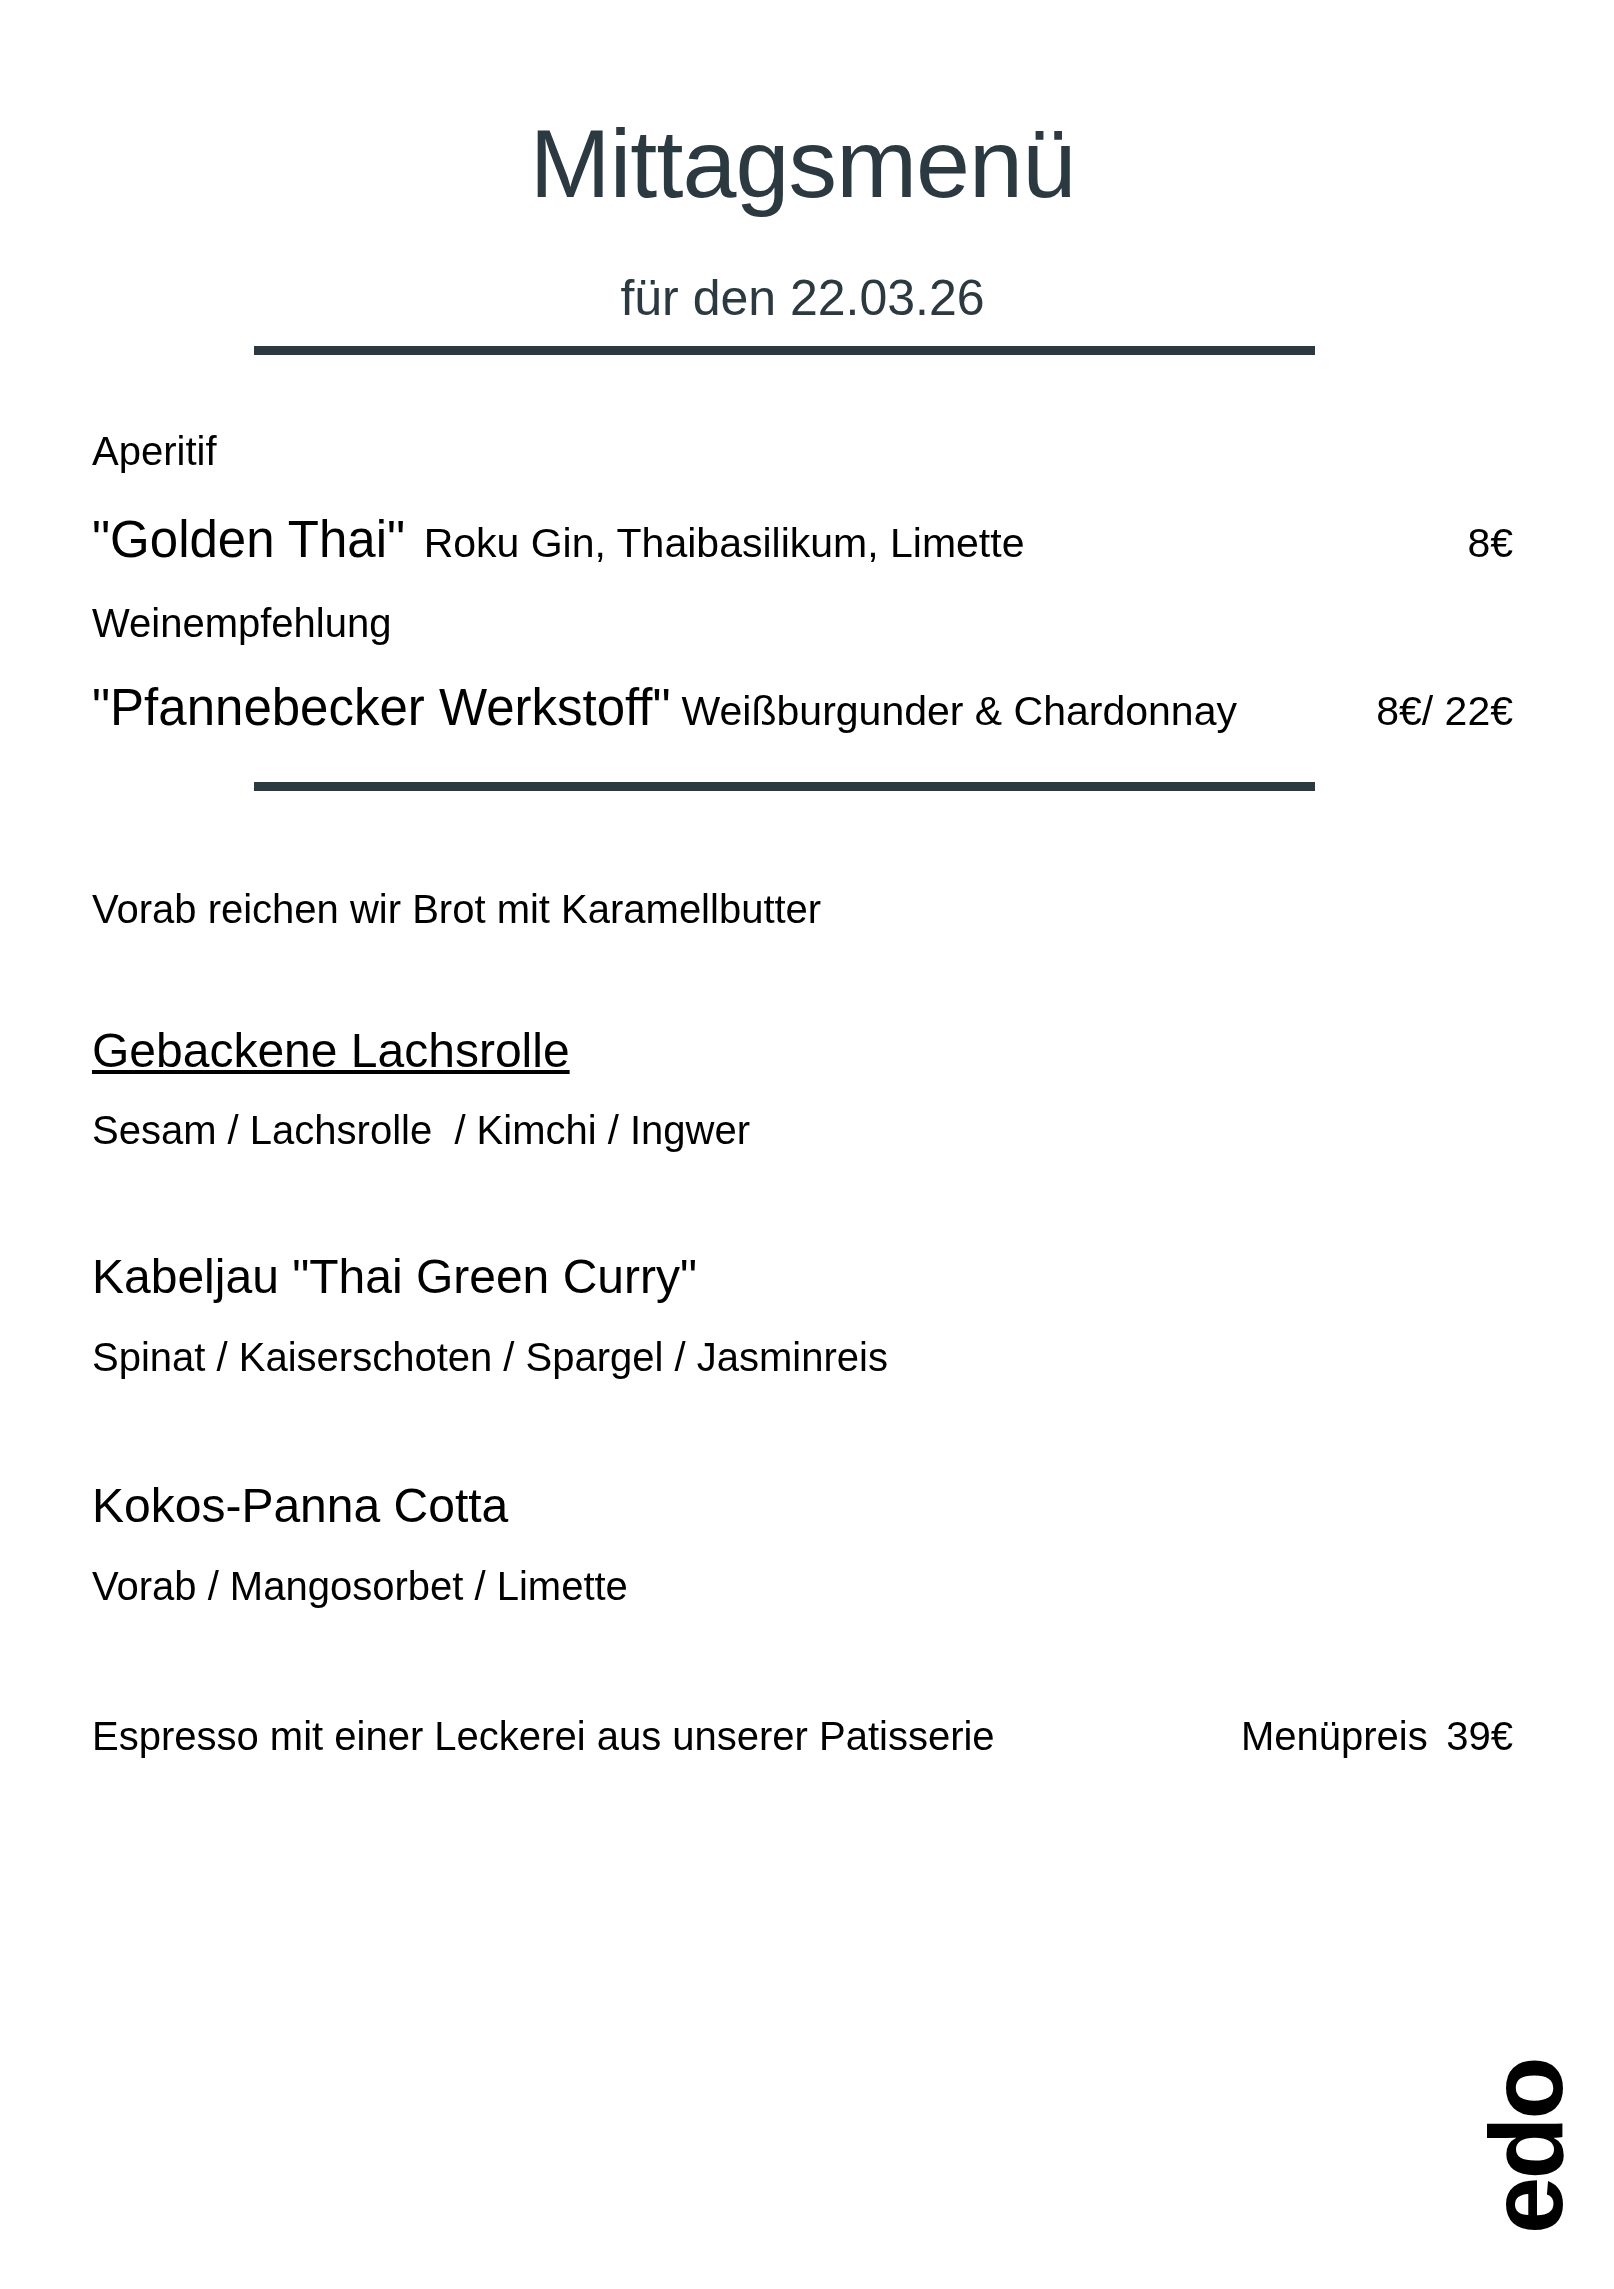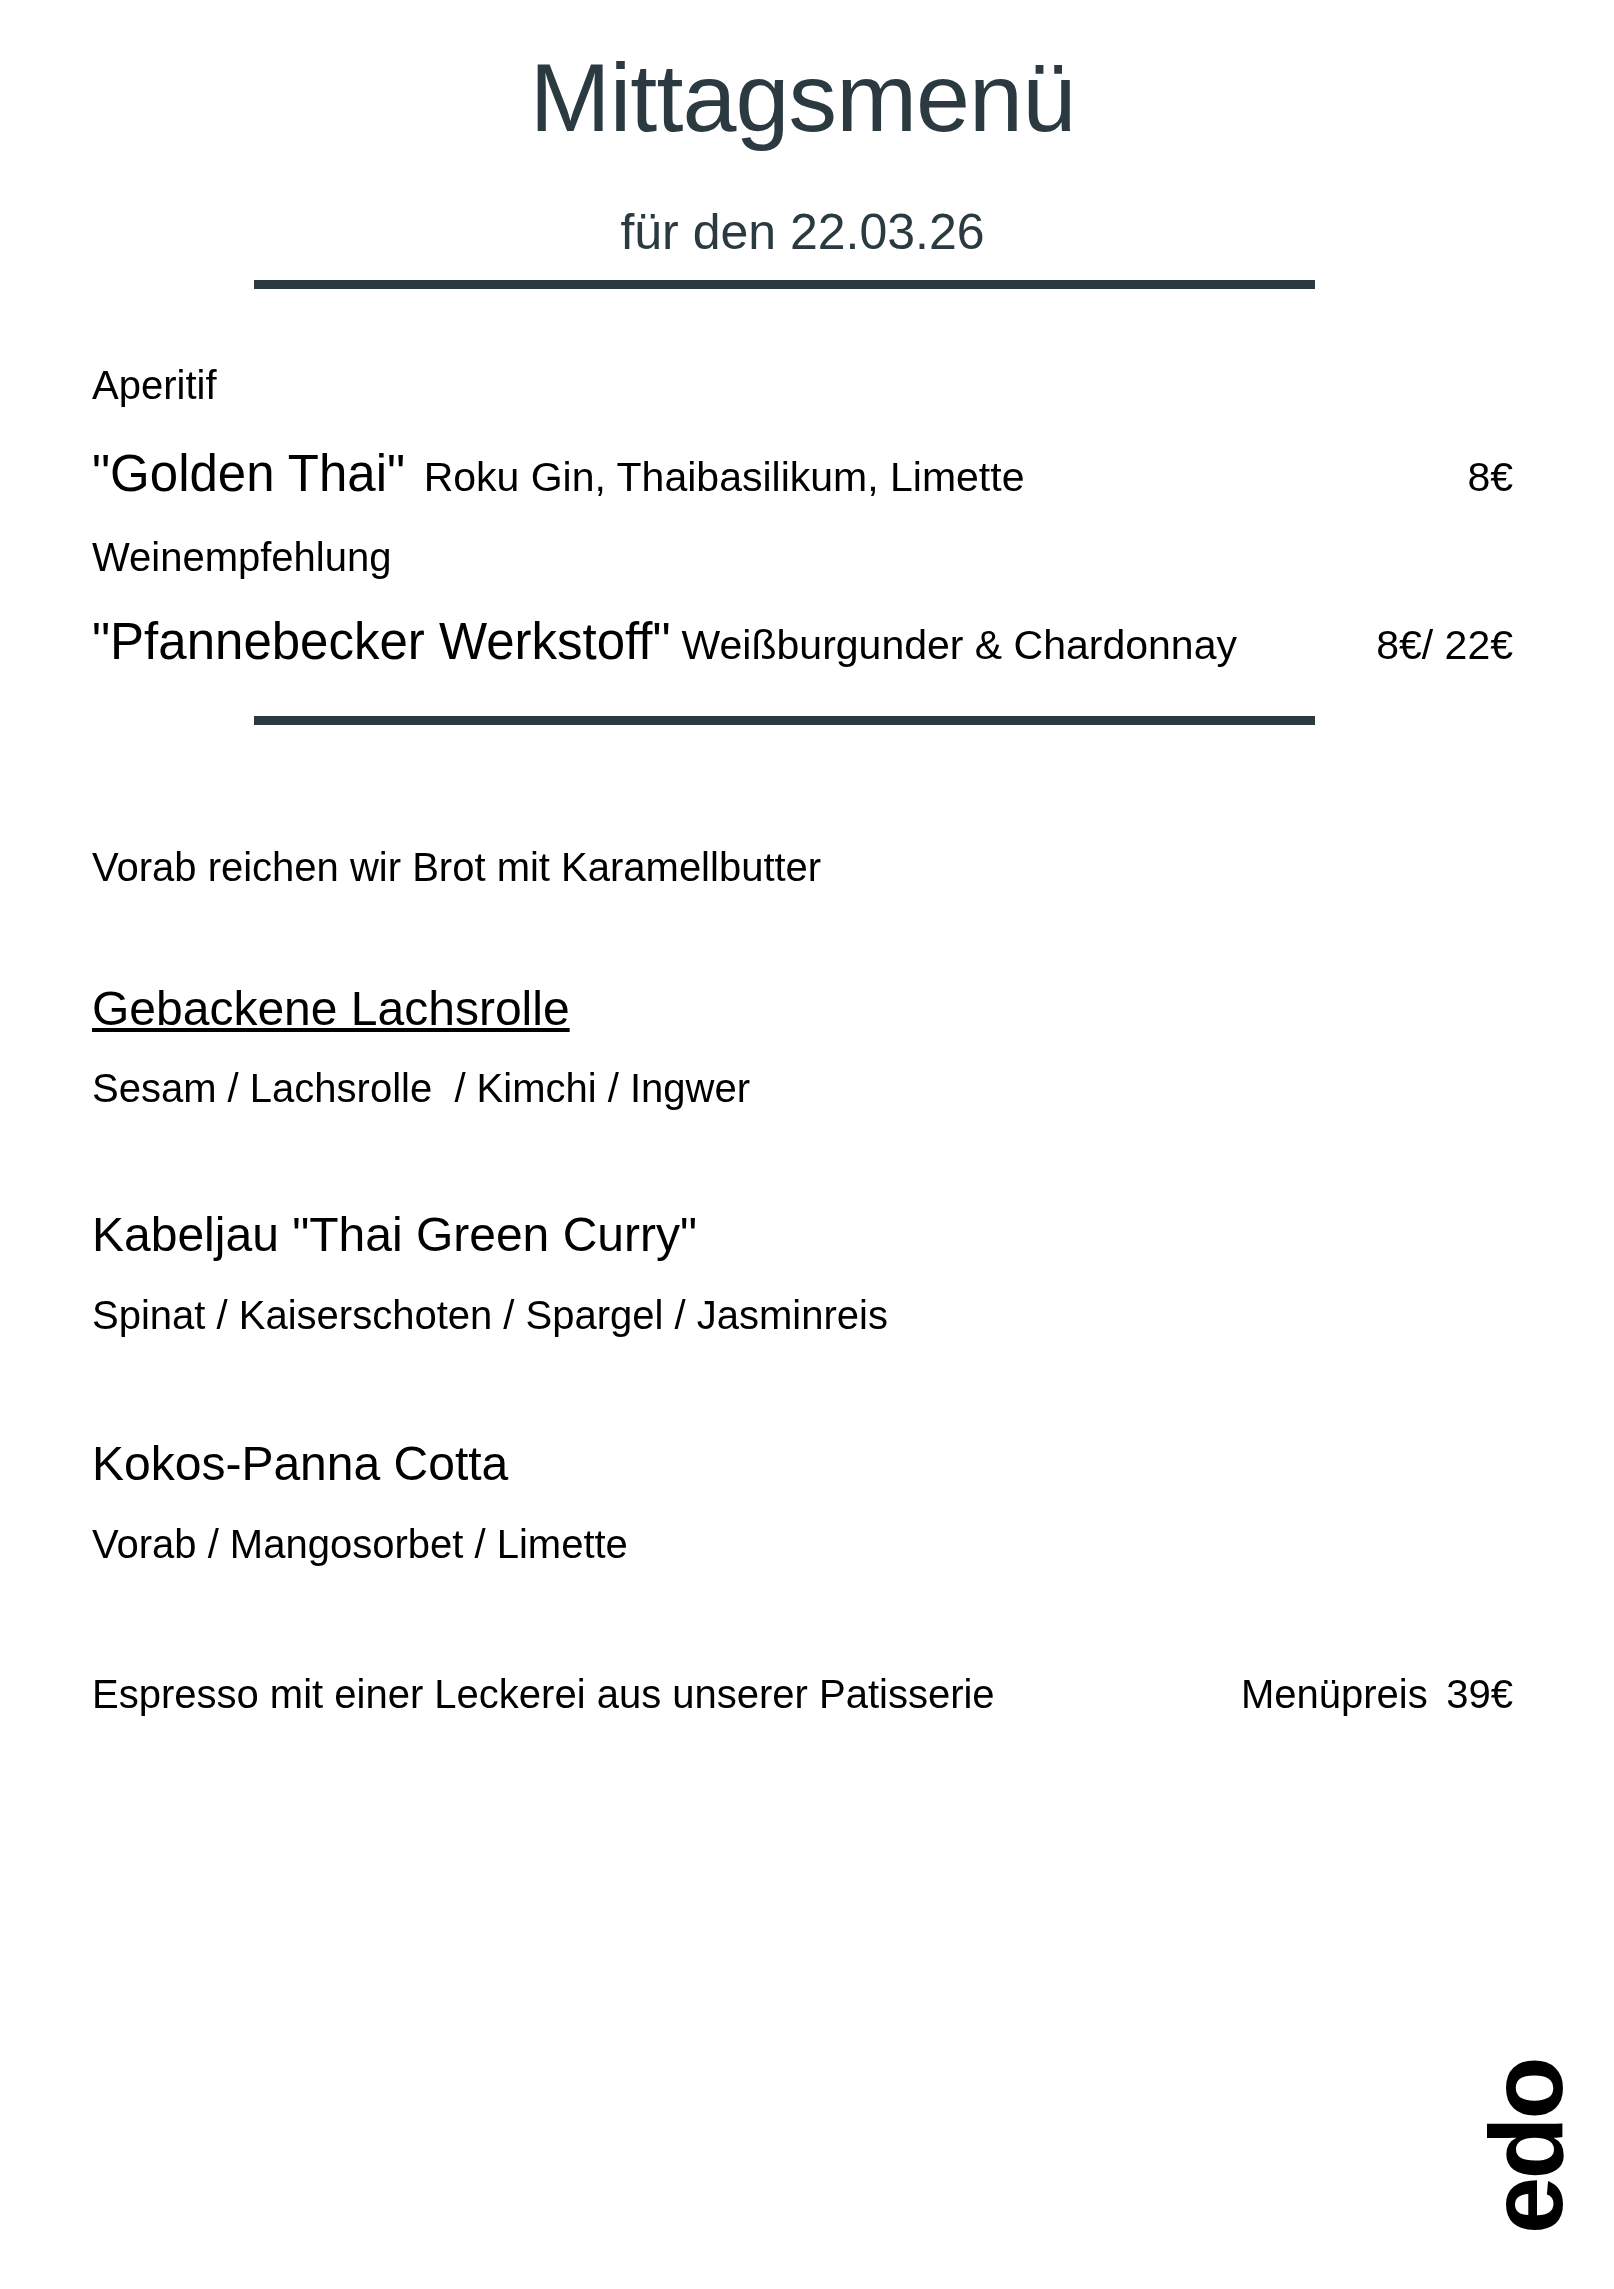--- a/index.html
+++ b/index.html
@@ -15,21 +15,21 @@
     background:var(--paper);
     font-family:"Liberation Sans","DejaVu Sans",sans-serif;
     color:var(--ink);
     box-sizing:border-box;
     padding:0 101px 0 92px;
     overflow:hidden;
   }
   .page *{margin:0;box-sizing:border-box;}
 
   
-  .header{text-align:center;padding-top:49px;}
+  .header{text-align:center;padding-top:115px;}
   .title{
     font-size:97px;line-height:1;font-weight:400;
     color:var(--accent);letter-spacing:-0.9px;
   }
   .subtitle{
     font-size:50px;line-height:1;font-weight:400;
     color:var(--accent);margin-top:61px;
   }
   .rule{height:9.2px;background:var(--accent);width:1061px;margin-left:162px;}
   .rule-top{margin-top:23px;}
@@ -39,21 +39,21 @@
   .ap-label{font-size:40px;line-height:1.2;margin-top:72px;white-space:pre-wrap;}
   .ap-row{display:flex;align-items:baseline;line-height:1.2;margin-top:34px;}
   .ap-row.wine{margin-top:30px;}
   .ap-name{font-size:51px;white-space:pre-wrap;}
   .ap-desc{font-size:41px;margin-left:18.5px;white-space:pre-wrap;}
   .ap-row.wine .ap-desc{margin-left:11px;}
   .ap-price{font-size:41px;margin-left:auto;white-space:pre-wrap;}
   .wine-label{font-size:40px;line-height:1.2;margin-top:29px;white-space:pre-wrap;}
 
   
-  .note{font-size:40px;line-height:1.2;margin-top:118px;white-space:pre-wrap;}
+  .note{font-size:40px;line-height:1.2;margin-top:94px;white-space:pre-wrap;}
   .course-title{font-size:48px;line-height:1.2;font-weight:400;white-space:pre-wrap;}
   .course-1 .course-title{margin-top:89px;text-decoration:underline;}
   .course-2 .course-title{margin-top:94px;}
   .course-3 .course-title{margin-top:96px;}
   .course-ingredients{font-size:40px;line-height:1.2;margin-top:27px;white-space:pre-wrap;}
 
   .closing-row{display:flex;align-items:baseline;font-size:40px;line-height:1.2;margin-top:102px;}
   .closing-text{white-space:pre-wrap;}
   .menu-price{margin-left:auto;display:flex;align-items:flex-end;}
   .menu-price-label{white-space:pre-wrap;}

